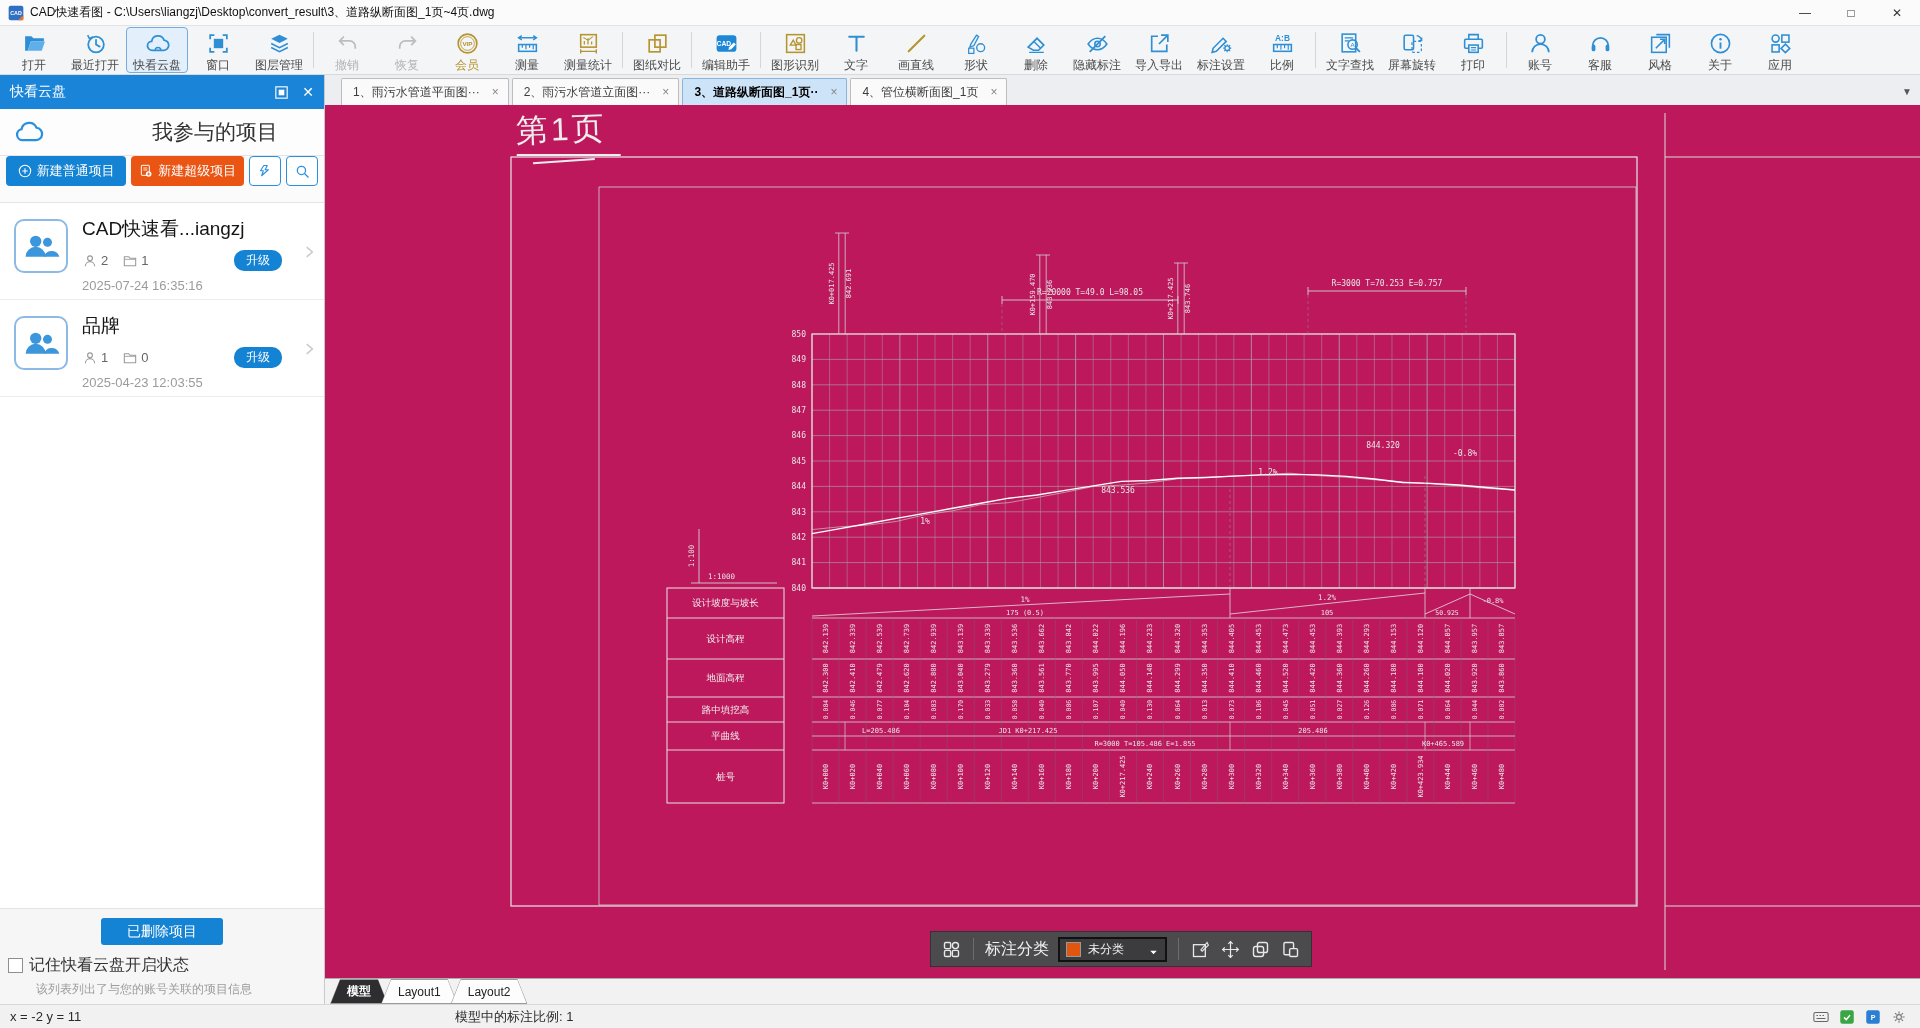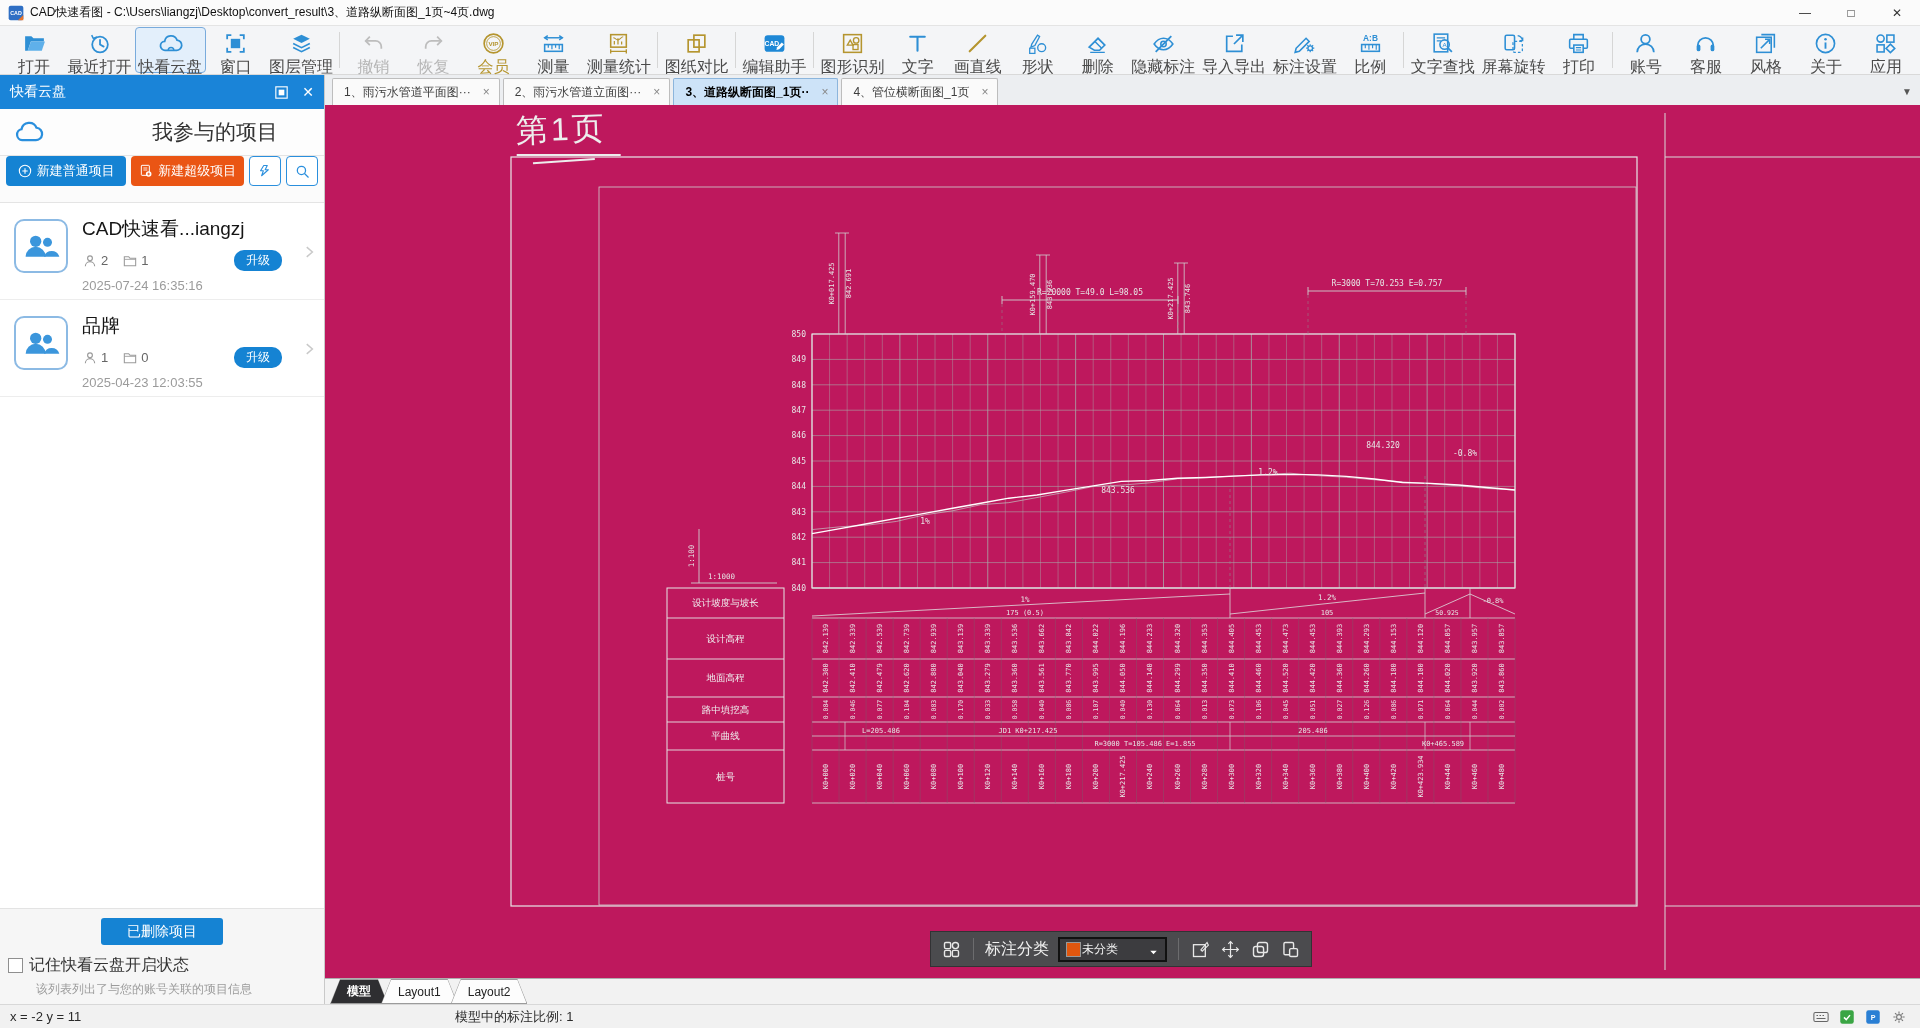--- a/index.html
+++ b/index.html
@@ -11,28 +11,28 @@
 #title-icon{width:16px;height:16px;margin:0 6px 0 8px;flex:none}
 #title-text{font-size:12px;color:#111;white-space:nowrap}
 .win-btns{margin-left:auto;display:flex;height:100%}
 .win-btn{width:46px;display:flex;align-items:center;justify-content:center;font-size:12px;color:#333}
 
 #toolbar{position:absolute;top:26px;left:0;width:100%;height:49px;background:#f4f5f7;
   border-bottom:1px solid #d9d9d9;display:flex;align-items:stretch;padding:1px 4px;box-sizing:border-box}
 .tb-item{display:flex;flex-direction:column;align-items:center;justify-content:flex-start;
   padding:3px 6px 0;border:1px solid transparent;border-radius:4px;min-width:46px}
 .tb-icon{width:25px;height:25px;flex:none}
-.tb-label{font-size:16px;color:#4a4a4a;white-space:nowrap;margin-top:1px}
+.tb-label{font-size:12px;color:#4a4a4a;white-space:nowrap;margin-top:1px}
 .tb-item.selected{background:#e3effb;border-color:#79abdc}
 .tb-item.disabled .tb-label{color:#b5b5b5}
 .tb-item.goldlabel .tb-label{color:#b5952f}
 .tb-sep{width:1px;background:#d6d6d6;margin:5px 3px;flex:none}
 
 #tabbar{position:absolute;top:75px;left:325px;right:0;height:30px;background:#eceef1;
-  display:flex;align-items:flex-end;padding-left:7px;box-sizing:border-box}
+  display:flex;align-items:flex-end;padding-left:16px;box-sizing:border-box}
 .doc-tab{height:27px;display:flex;align-items:center;padding:0 9px 0 11px;background:#fafafa;
   border:1px solid #bdbdbd;border-bottom:none;margin-right:3px;font-size:12px;color:#3c3c3c;
   border-radius:2px 2px 0 0;box-sizing:border-box;white-space:nowrap}
 .doc-tab.active{background:#cde3f8;border-color:#8cb5dc;font-weight:bold;color:#000}
 .tab-close{margin-left:12px;color:#888;font-size:12px;font-weight:normal}
 #tab-more{margin-left:auto;width:26px;height:27px;display:flex;align-items:center;justify-content:center;
   color:#555;font-size:10px}
 
 #sidebar{position:absolute;left:0;top:75px;width:325px;height:929px;background:#fbfbfb;
   border-right:1px solid #c9c9c9;display:flex;flex-direction:column;box-sizing:border-box}
@@ -81,21 +81,21 @@
   transform:rotate(-2deg)}
 #page-label .ul1{height:2px;background:#ededed;width:104px;margin-top:2px;transform:rotate(2deg)}
 #page-label .ul2{height:2px;background:#ededed;width:62px;margin:4px 0 0 16px;transform:rotate(-2deg)}
 
 #float-toolbar{position:absolute;left:930px;top:931px;width:382px;height:36px;background:#4b4b4e;
   border:1px solid #323234;display:flex;align-items:center;padding:0 10px;box-sizing:border-box;gap:9px}
 .ft-icon{width:21px;height:21px;flex:none}
 .ft-sep{width:1px;height:22px;background:#6c6c6e;margin:0 2px;flex:none}
 .ft-label{color:#f0f0f0;font-size:16px;white-space:nowrap}
 .ft-dd{width:146px;height:25px;background:#3c3c3f;border:2px solid #111;display:flex;align-items:center;
-  padding:0 6px;gap:1px;box-sizing:border-box}
+  padding:0 6px;gap:7px;box-sizing:border-box}
 .ft-swatch{width:13px;height:13px;background:#e0560e;border:1px solid #999;flex:none}
 .ft-dd-text{color:#f2f2f2;font-size:12px;flex:1}
 .ft-caret{width:11px;height:11px;flex:none}
 
 #model-strip{position:absolute;left:325px;top:978px;right:0;height:26px;background:#f2f2f2;
   border-top:1px solid #aeaeae;display:flex;align-items:flex-end;padding-left:5px;box-sizing:border-box}
 .mtab{margin-right:-7px;padding:1px;clip-path:polygon(10px 0,calc(100% - 10px) 0,100% 100%,0 100%);
   background:#9b9b9b;height:100%;box-sizing:border-box}
 .mtab-in{clip-path:polygon(9px 0,calc(100% - 9px) 0,100% 100%,0 100%);background:#fdfdfd;color:#222;
   font-size:12px;display:flex;align-items:center;justify-content:center;height:100%;padding:0 16px}

